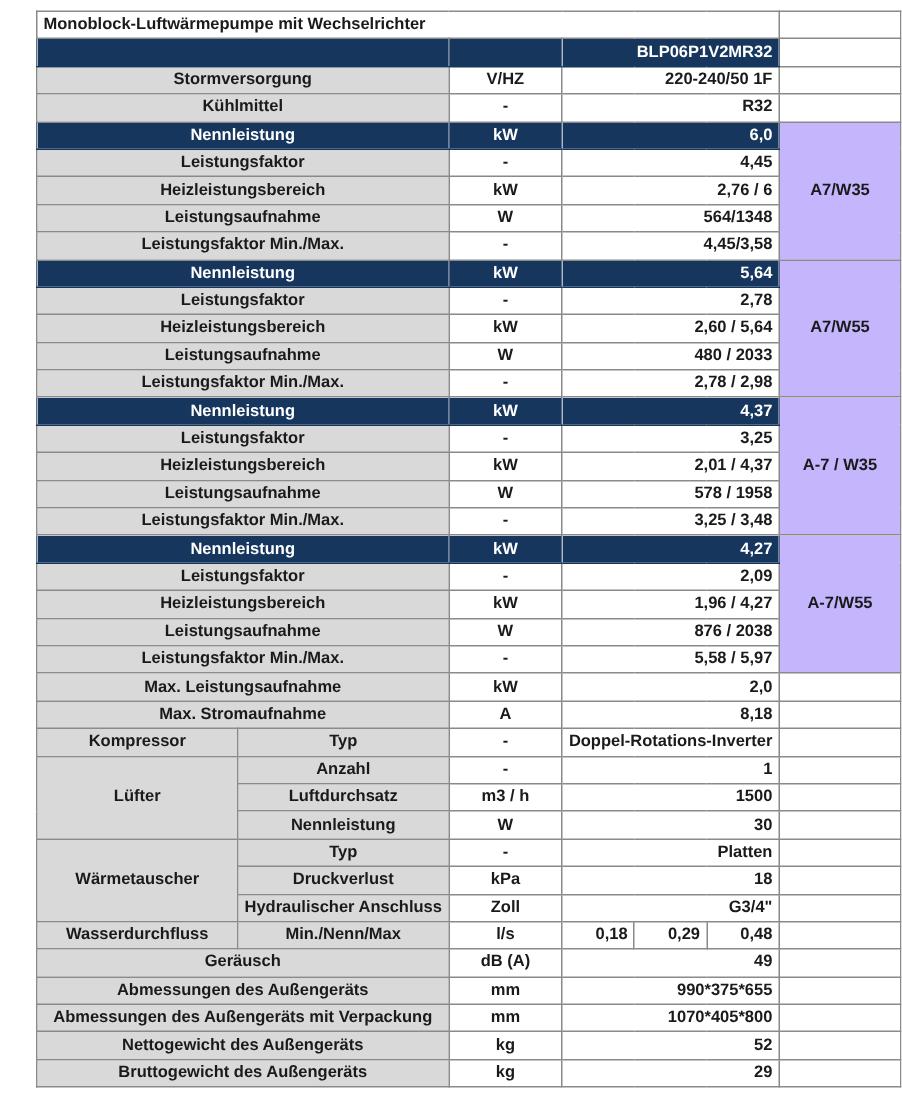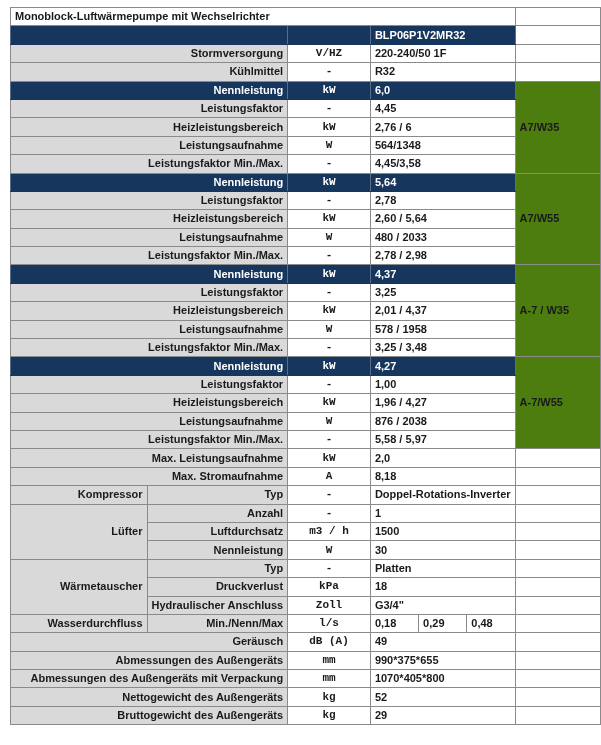--- a/index.html
+++ b/index.html
@@ -5,21 +5,21 @@
   html, body {
     margin: 0;
     padding: 0;
     width: 601px;
     height: 745px;
     background: #ffffff;
     font-family: "Liberation Sans", sans-serif;
     overflow: hidden;
   }
   .page {
-    padding: 7px 0 0 10px;
+    padding: 7px 0 0 24px;
   }
   table.spec {
     border-collapse: collapse;
     table-layout: fixed;
   }
   table.spec td {
     border: 1px solid #8a8a8a;
     font-size: 11px;
     font-weight: bold;
     color: #1a1a1a;
@@ -40,34 +40,34 @@
   tr.navy td.c-label,
   tr.navy td.c-sublabel,
   tr.navy td.c-unit,
   tr.navy td.c-value {
     background: #17365d;
     color: #ffffff;
     border-color: #17365d #5a6e8a #17365d #5a6e8a;
   }
   td.c-label, td.c-sublabel {
     background: #d9d9d9;
-    text-align: right;
+    text-align: center;
     padding-left: 6px;
   }
   td.c-unit {
     background: #ffffff;
     text-align: center;
-    font-family: Liberation Mono, monospace;
   }
   td.c-value {
     background: #ffffff;
-    text-align: left;
+    text-align: right;
   }
   td.c-side {
-    background: #4d7c0f;
+    background: #c4b5fd;
+    text-align: center;
     font-weight: normal;
     font-size: 15px;
     color: #1a1a1a;
     border: 1px solid #9a9a9a;
   }
   td.ghost {
     border: none;
     background: transparent;
   }
 </style>
@@ -190,21 +190,21 @@
         </tr>
         <tr class="navy">
           <td class="c-label" colspan="2" rowspan="1">Nennleistung</td>
           <td class="c-unit">kW</td>
           <td class="c-value" colspan="3">4,27</td>
           <td class="c-side" rowspan="5">A-7/W55</td>
         </tr>
         <tr>
           <td class="c-label" colspan="2" rowspan="1">Leistungsfaktor</td>
           <td class="c-unit">-</td>
-          <td class="c-value" colspan="3">1,00</td>
+          <td class="c-value" colspan="3">2,09</td>
         </tr>
         <tr>
           <td class="c-label" colspan="2" rowspan="1">Heizleistungsbereich</td>
           <td class="c-unit">kW</td>
           <td class="c-value" colspan="3">1,96 / 4,27</td>
         </tr>
         <tr>
           <td class="c-label" colspan="2" rowspan="1">Leistungsaufnahme</td>
           <td class="c-unit">W</td>
           <td class="c-value" colspan="3">876 / 2038</td>

